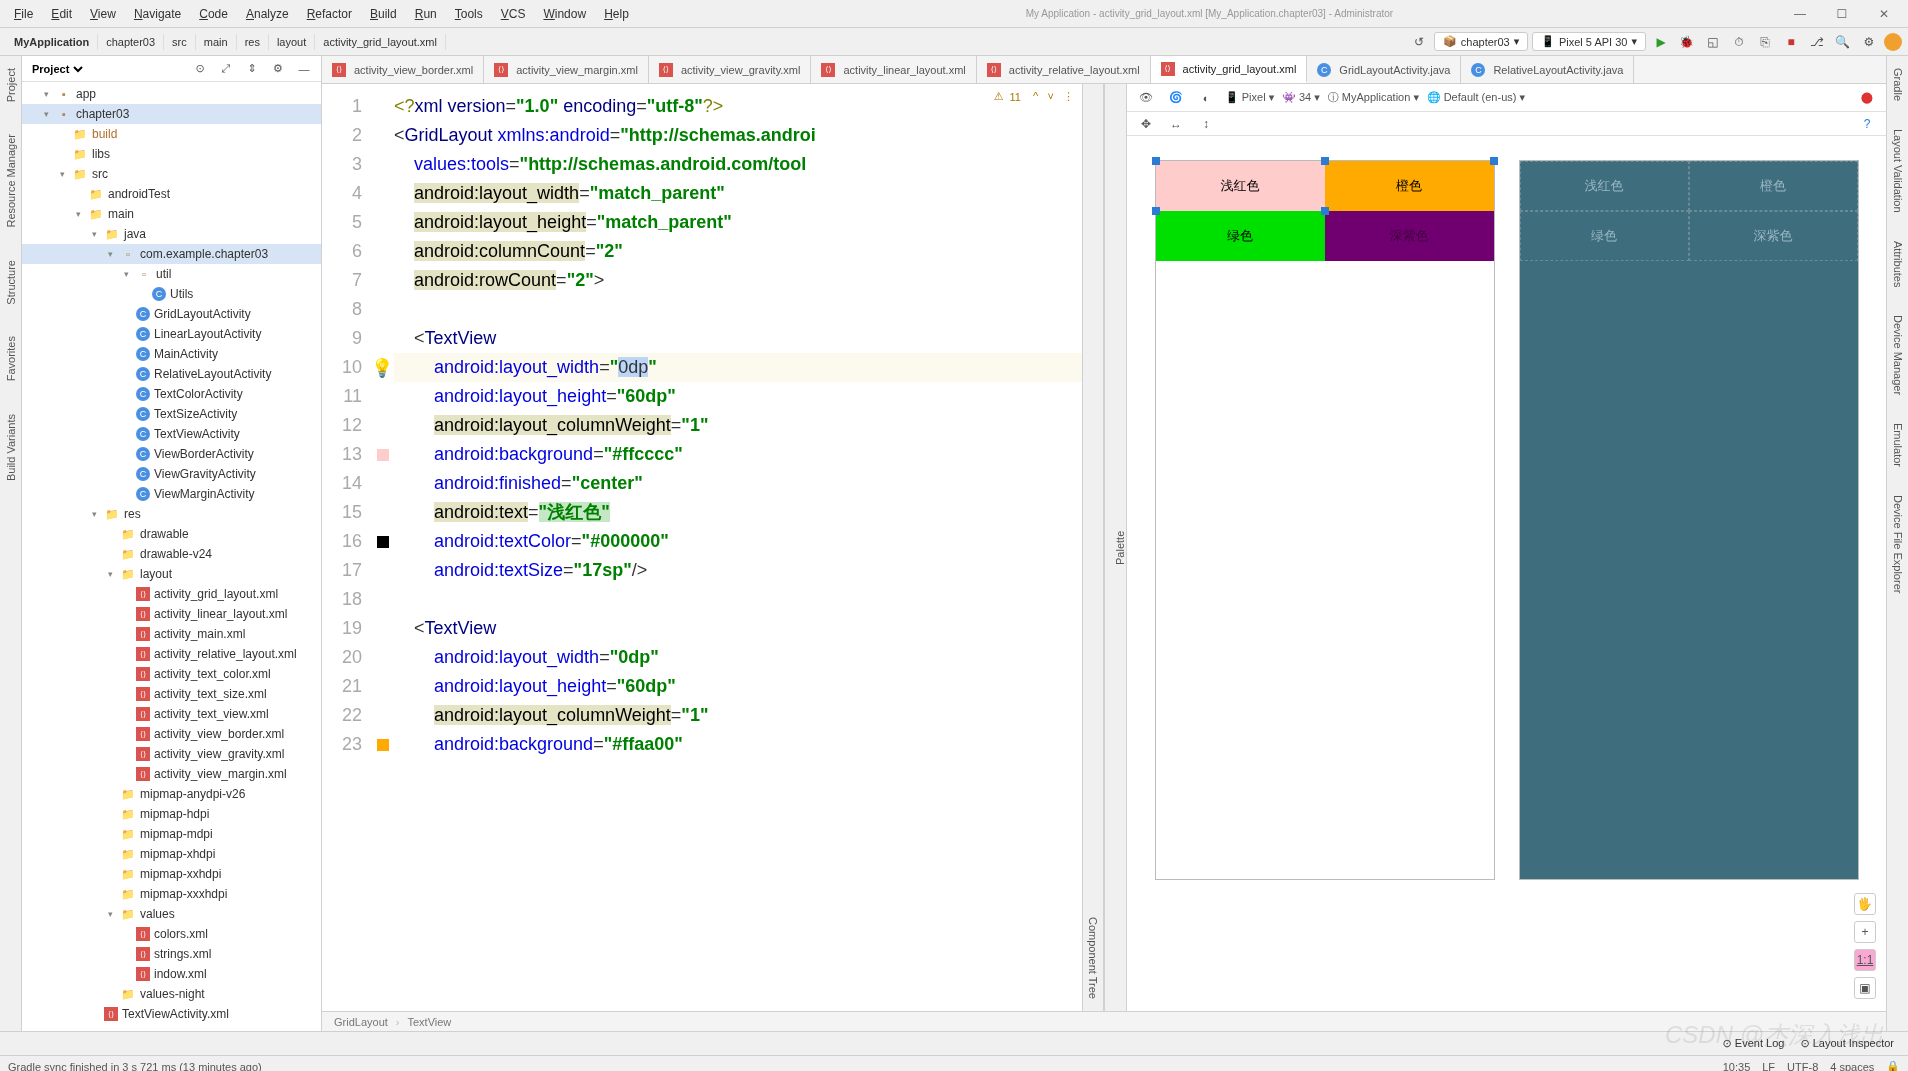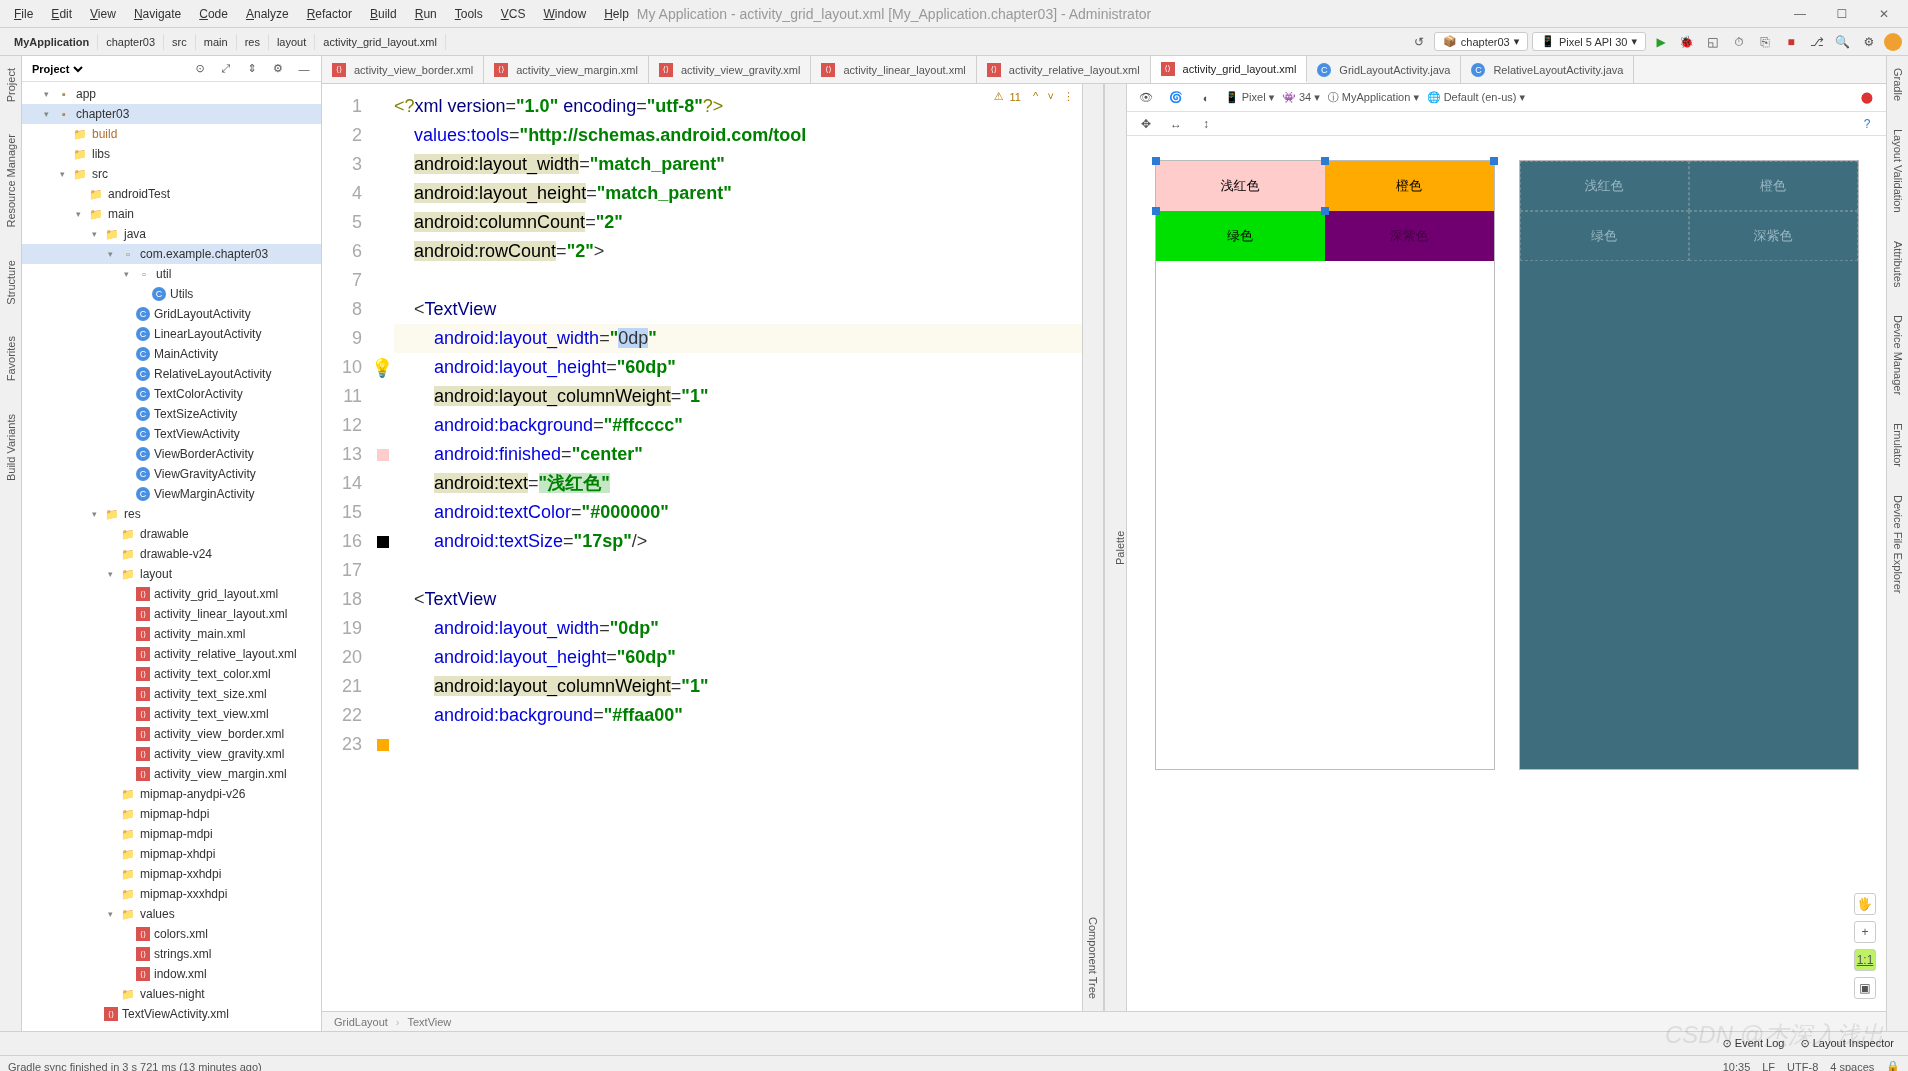--- a/index.html
+++ b/index.html
@@ -1,20 +1,20 @@
 <!DOCTYPE html>
 <html><head>
 <meta charset="utf-8">
 <style>
 * { box-sizing: border-box; margin: 0; padding: 0; font-family: "Segoe UI", Arial, sans-serif; }
 body { background: #f2f2f2; font-size: 12px; color: #333; overflow: hidden; width: 1908px; height: 1071px; }
 .titlebar { height: 28px; background: #f0f0f0; border-bottom: 1px solid #d0d0d0; display: flex; align-items: center; padding: 0 6px; }
 .menubar { display: flex; gap: 2px; }
 .menuitem { padding: 2px 8px; cursor: pointer; }
-.wintitle { flex: 1; text-align: left; color: #999; font-size: 14px; }
+.wintitle { flex: 1; text-align: center; color: #999; font-size: 10px; }
 .winctrl { display: flex; gap: 6px; margin-left: auto; }
 .winbtn { width: 36px; height: 24px; display: flex; align-items: center; justify-content: center; color: #666; }
 .navbar { height: 28px; background: #f0f0f0; border-bottom: 1px solid #d0d0d0; display: flex; align-items: center; padding: 0 6px; gap: 2px; }
 .crumb { padding: 2px 8px; color: #333; border-right: 1px solid #ddd; font-size: 11px; }
 .toolbar-right { margin-left: auto; display: flex; gap: 4px; align-items: center; }
 .pillbtn { display: flex; align-items: center; gap: 4px; padding: 2px 8px; border: 1px solid #ccc; border-radius: 3px; background: #fff; font-size: 11px; }
 .iconbtn { width: 22px; height: 22px; display: flex; align-items: center; justify-content: center; color: #555; border-radius: 3px; }
 .main { display: flex; height: calc(100% - 56px - 20px - 20px); }
 .leftgutter { width: 22px; background: #f0f0f0; border-right: 1px solid #d0d0d0; display: flex; flex-direction: column; align-items: center; gap: 20px; padding-top: 6px; }
 .verticaltab { writing-mode: vertical-rl; transform: rotate(180deg); font-size: 11px; color: #555; padding: 6px 2px; cursor: pointer; }
@@ -49,21 +49,21 @@
 .k-val { color: #008000; font-weight: 600; }
 .k-decl { color: #808000; }
 .k-txt { color: #008000; font-weight: 600; background: #c6e7c6; }
 .hl-line { background: #fcfaee; }
 .sel-text { background: #bcd6f7; }
 .errinfo { position: absolute; right: 8px; top: 6px; font-size: 11px; color: #b07500; display: flex; gap: 6px; align-items: center; }
 .preview { width: 760px; border-left: 1px solid #d0d0d0; background: #fff; display: flex; flex-direction: column; position: relative; }
 .preview .pvtoolbar { height: 28px; border-bottom: 1px solid #e0e0e0; display: flex; align-items: center; gap: 8px; padding: 0 8px; font-size: 11px; color: #555; }
 .preview .pvtoolbar2 { height: 24px; border-bottom: 1px solid #e0e0e0; display: flex; align-items: center; gap: 8px; padding: 0 8px; }
 .designcanvas { flex: 1; display: flex; gap: 24px; padding: 24px; justify-content: center; align-items: flex-start; }
-.device { width: 340px; height: 610px; border: 1px solid #bbb; background: #fff; position: relative; }
+.device { width: 340px; height: 720px; border: 1px solid #bbb; background: #fff; position: relative; }
 .device.blue { background: #3e6d7e; }
 .dgrid { display: grid; grid-template-columns: 1fr 1fr; grid-template-rows: 50px 50px; }
 .cell { display: flex; align-items: center; justify-content: center; font-size: 13px; }
 .handle { position: absolute; width: 8px; height: 8px; background: #2c7cd6; }
 .palettegutter { width: 22px; background: #f0f0f0; border-left: 1px solid #d0d0d0; writing-mode: vertical-rl; text-align: center; font-size: 11px; color: #555; }
 .compgutter { width: 22px; background: #f0f0f0; border-left: 1px solid #d0d0d0; border-right: 1px solid #d0d0d0; display: flex; align-items: flex-end; justify-content: center; padding-bottom: 12px; }
 .compgutter span { writing-mode: vertical-rl; font-size: 11px; color: #555; }
 .breadcrumb2 { height: 20px; background: #f4f4f4; border-top: 1px solid #d0d0d0; display: flex; align-items: center; padding: 0 12px; font-size: 11px; color: #777; gap: 8px; }
 .bottombar { height: 24px; background: #f0f0f0; border-top: 1px solid #d0d0d0; display: flex; align-items: center; gap: 2px; padding: 0 6px; font-size: 11px; }
 .bottombtn { display: flex; align-items: center; gap: 4px; padding: 2px 8px; cursor: pointer; }
@@ -454,20 +454,21 @@
             <div></div>
             <div></div>
             <div></div>
             <div>
               <span style="width:12px;height:12px;background:#ffaa00;display:inline-block;"></span>
             </div>
           </div>
         <div class="codelines" id="codelines">
           <div class="errinfo">⚠ <span>11</span> &nbsp; ^ &nbsp; ˅ &nbsp; ⋮</div>
         <div class="codeline"><span class="k-decl">&lt;?</span><span class="k-tag">xml version</span>=<span class="k-val">"1.0"</span> <span class="k-tag">encoding</span>=<span class="k-val">"utf-8"</span><span class="k-decl">?&gt;</span></div>
+            <div class="codeline">&lt;<span class="k-tag">GridLayout</span> <span class="k-attr">xmlns:android</span>=<span class="k-val">"http://schemas.androi</span></div>
             <div class="codeline">    <span class="k-attr">values:tools</span>=<span class="k-val">"http://schemas.android.com/tool</span></div>
             <div class="codeline">    <span class="k-attr-hl">android:layout_width</span>=<span class="k-val">"match_parent"</span></div>
             <div class="codeline">    <span class="k-attr-hl">android:layout_height</span>=<span class="k-val">"match_parent"</span></div>
             <div class="codeline">    <span class="k-attr-hl">android:columnCount</span>=<span class="k-val">"2"</span></div>
             <div class="codeline">    <span class="k-attr-hl">android:rowCount</span>=<span class="k-val">"2"</span>&gt;</div>
             <div class="codeline"></div>
             <div class="codeline">    &lt;<span class="k-tag">TextView</span></div>
             <div class="codeline hl-line">        <span class="k-attr">android:layout_width</span>=<span class="k-val">"</span><span class="sel-text">0dp</span><span class="k-val">"</span></div>
             <div class="codeline">        <span class="k-attr">android:layout_height</span>=<span class="k-val">"60dp"</span></div>
             <div class="codeline">        <span class="k-attr-hl">android:layout_columnWeight</span>=<span class="k-val">"1"</span></div>
@@ -531,21 +532,21 @@
                 <div class="cell" style="color: rgb(154, 183, 194); border: 1px dashed rgb(106, 138, 150);">浅红色</div>
                 <div class="cell" style="color: rgb(154, 183, 194); border: 1px dashed rgb(106, 138, 150);">橙色</div>
                 <div class="cell" style="color: rgb(154, 183, 194); border: 1px dashed rgb(106, 138, 150);">绿色</div>
                 <div class="cell" style="color: rgb(154, 183, 194); border: 1px dashed rgb(106, 138, 150);">深紫色</div>
               </div>
           </div>
         </div>
         <div style="position:absolute;right:10px;bottom:12px;display:flex;flex-direction:column;gap:6px;">
           <div class="iconbtn" style="border:1px solid #ccc;background:#fff;">🖐</div>
           <div class="iconbtn" style="border:1px solid #ccc;background:#fff;">+</div>
-          <div class="iconbtn" style="border:1px solid #ccc;background:#bef264;text-decoration:underline;">1:1</div>
+          <div class="iconbtn" style="border:1px solid #ccc;background:#f9a8d4;text-decoration:underline;">1:1</div>
           <div class="iconbtn" style="border:1px solid #ccc;background:#fff;">▣</div>
         </div>
       </div>
     </div>
 
     <div class="breadcrumb2" id="bcr2">
         <span>GridLayout</span>
         <span style="color: rgb(187, 187, 187);">›</span>
         <span>TextView</span>
       </div>

